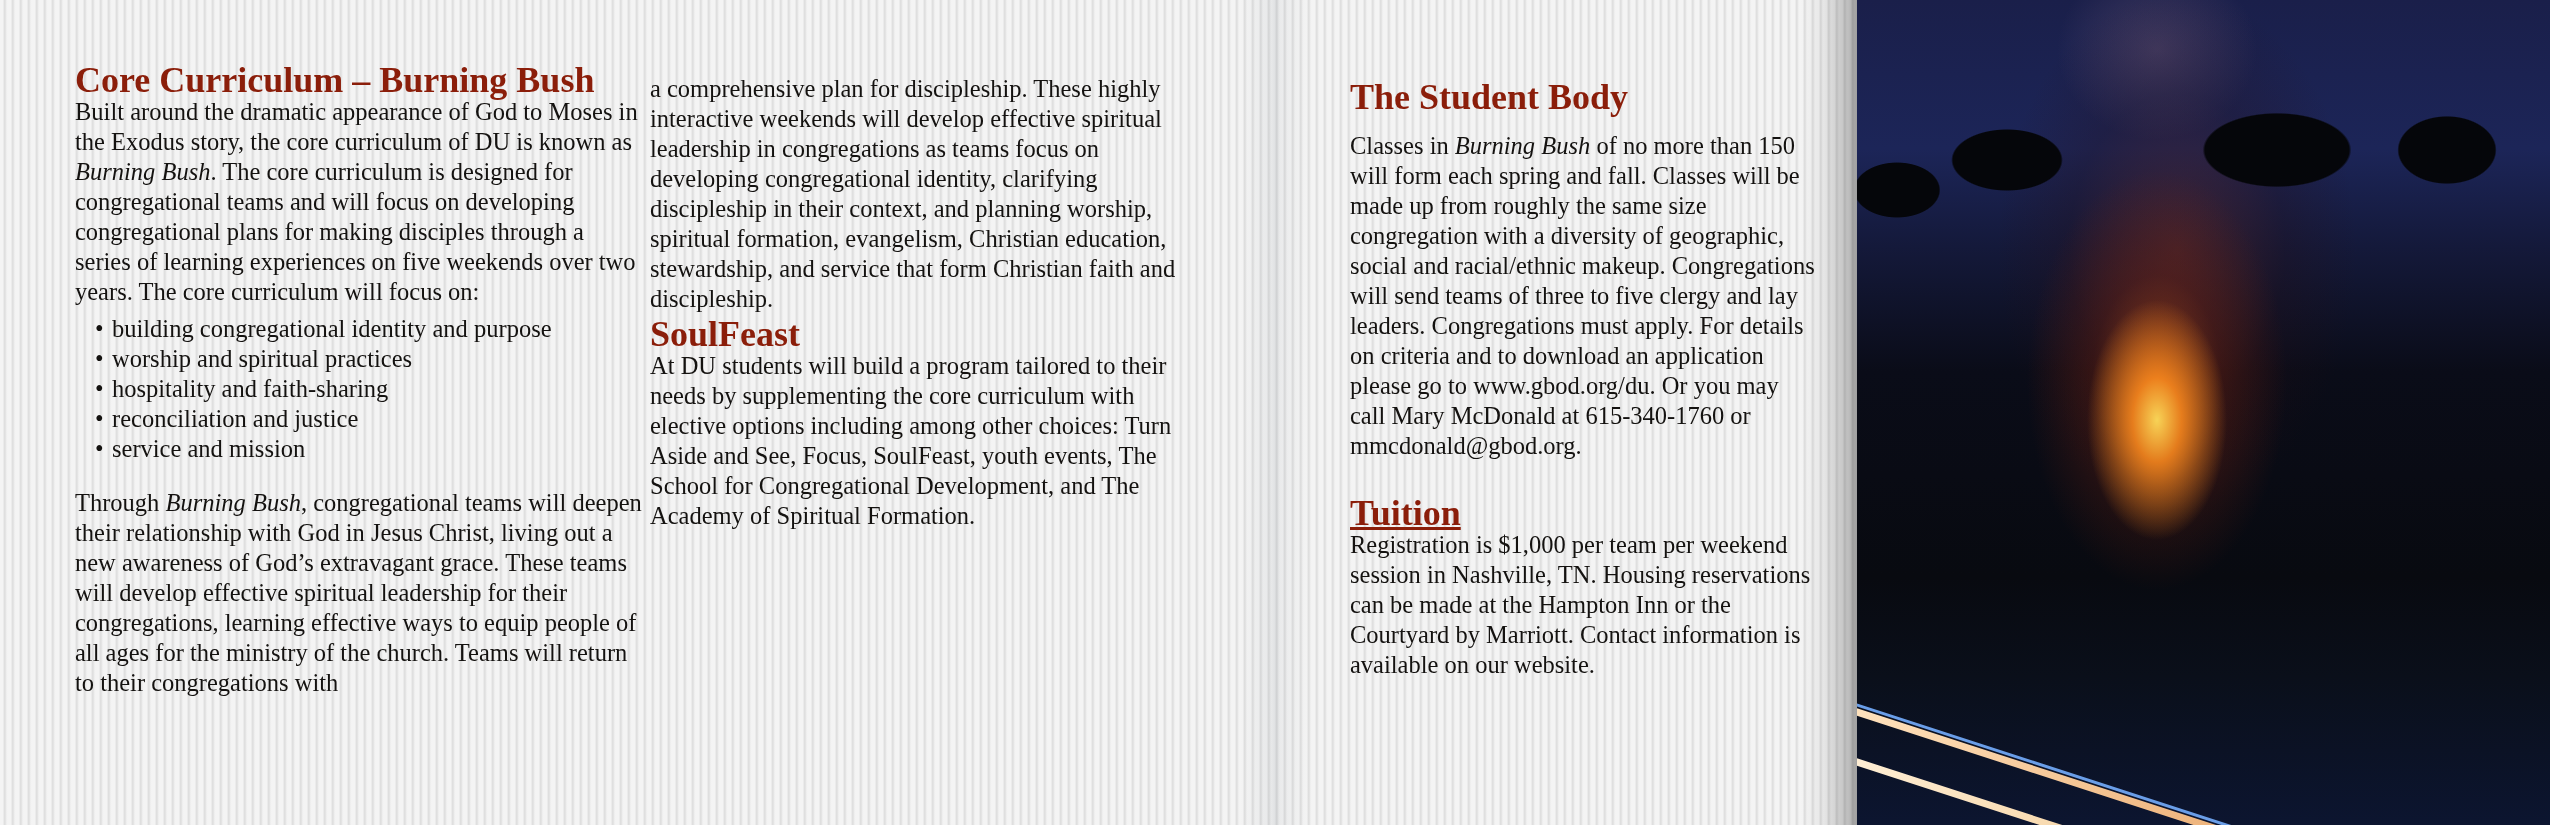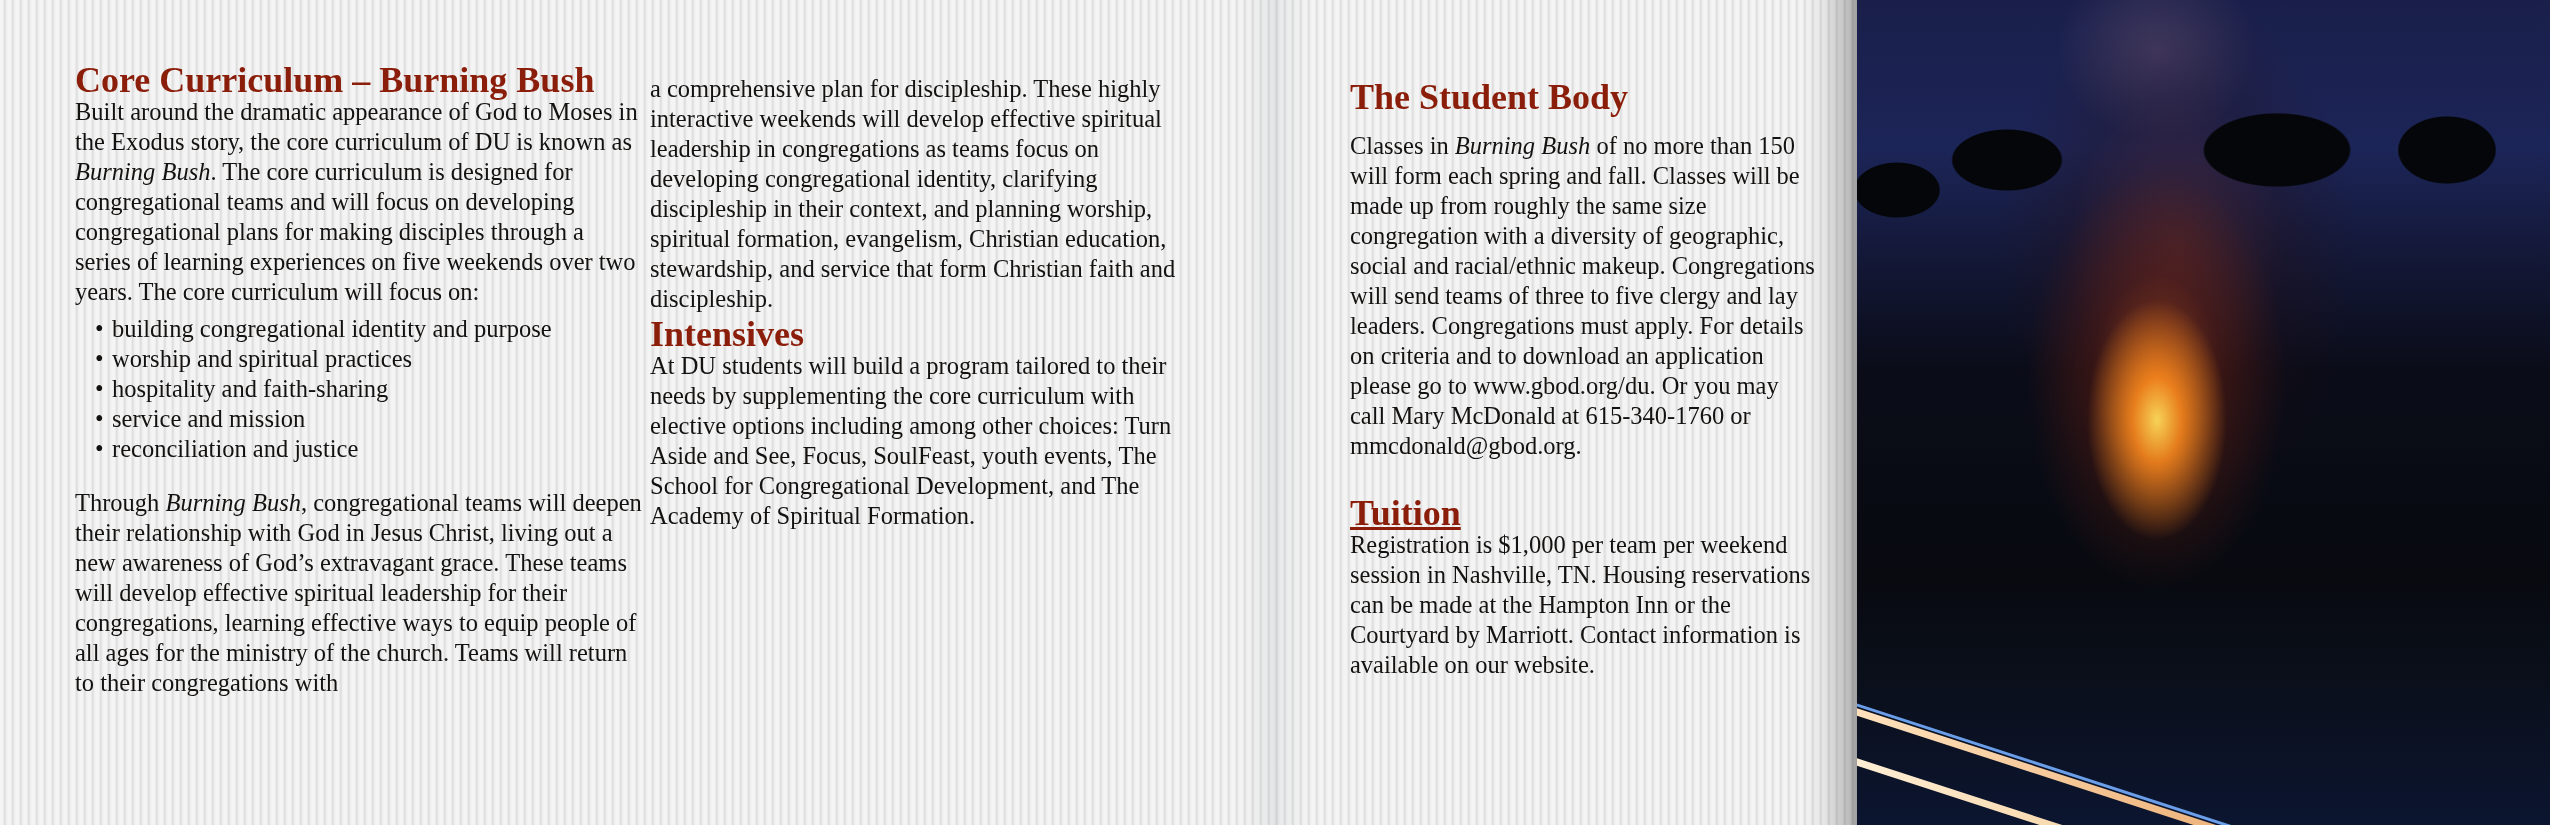--- a/index.html
+++ b/index.html
@@ -74,29 +74,29 @@
 
 <div class="fold"></div>
 
 <div class="col col1">
   <h2>Core Curriculum – Burning Bush</h2>
   <p><span>Built around the dramatic appearance of God to Moses in the Exodus story, the core curriculum of DU is known as </span><em>Burning Bush</em><span>. The core curriculum is designed for congregational teams and will focus on developing congregational plans for making disciples through a series of learning experiences on five weekends over two years. The core curriculum will focus on:</span></p>
   <ul class="focus">
     <li>building congregational identity and purpose</li>
     <li>worship and spiritual practices</li>
     <li>hospitality and faith-sharing</li>
+    <li>reconciliation and justice</li>
     <li>service and mission</li>
-    <li>reconciliation and justice</li>
   </ul>
   <p><span>Through </span><em>Burning Bush</em><span>, congregational teams will deepen their relationship with God in Jesus Christ, living out a new awareness of God’s extravagant grace. These teams will develop effective spiritual leadership for their congregations, learning effective ways to equip people of all ages for the ministry of the church. Teams will return to their congregations with</span></p>
 </div>
 
 <div class="col col2">
   <p class="gap-after" style="margin-bottom:4px;">a comprehensive plan for discipleship. These highly interactive weekends will develop effective spiritual leadership in congregations as teams focus on developing congregational identity, clarifying discipleship in their context, and planning worship, spiritual formation, evangelism, Christian education, stewardship, and service that form Christian faith and discipleship.</p>
-  <h2>Intensives</h2>
+  <h2>SoulFeast</h2>
   <p>At DU students will build a program tailored to their needs by supplementing the core curriculum with elective options including among other choices: Turn Aside and See, Focus, SoulFeast, youth events, The School for Congregational Development, and The Academy of Spiritual Formation.</p>
 </div>
 
 <div class="col col3">
   <h2 class="first">The Student Body</h2>
   <p><span>Classes in </span><em>Burning Bush</em><span> of no more than 150 will form each spring and fall. Classes will be made up from roughly the same size congregation with a diversity of geographic, social and racial/ethnic makeup. Congregations will send teams of three to five clergy and lay leaders. Congregations must apply. For details on criteria and to download an application please go to </span><span>www.gbod.org/du</span><span>. Or you may call Mary McDonald at </span><span>615-340-1760</span><span> or </span><span>mmcdonald@gbod.org</span><span>.</span></p>
   <h2 class="second">Tuition</h2>
   <p>Registration is $1,000 per team per weekend session in Nashville, TN. Housing reservations can be made at the Hampton Inn or the Courtyard by Marriott. Contact information is available on our website.</p>
 </div>
 

